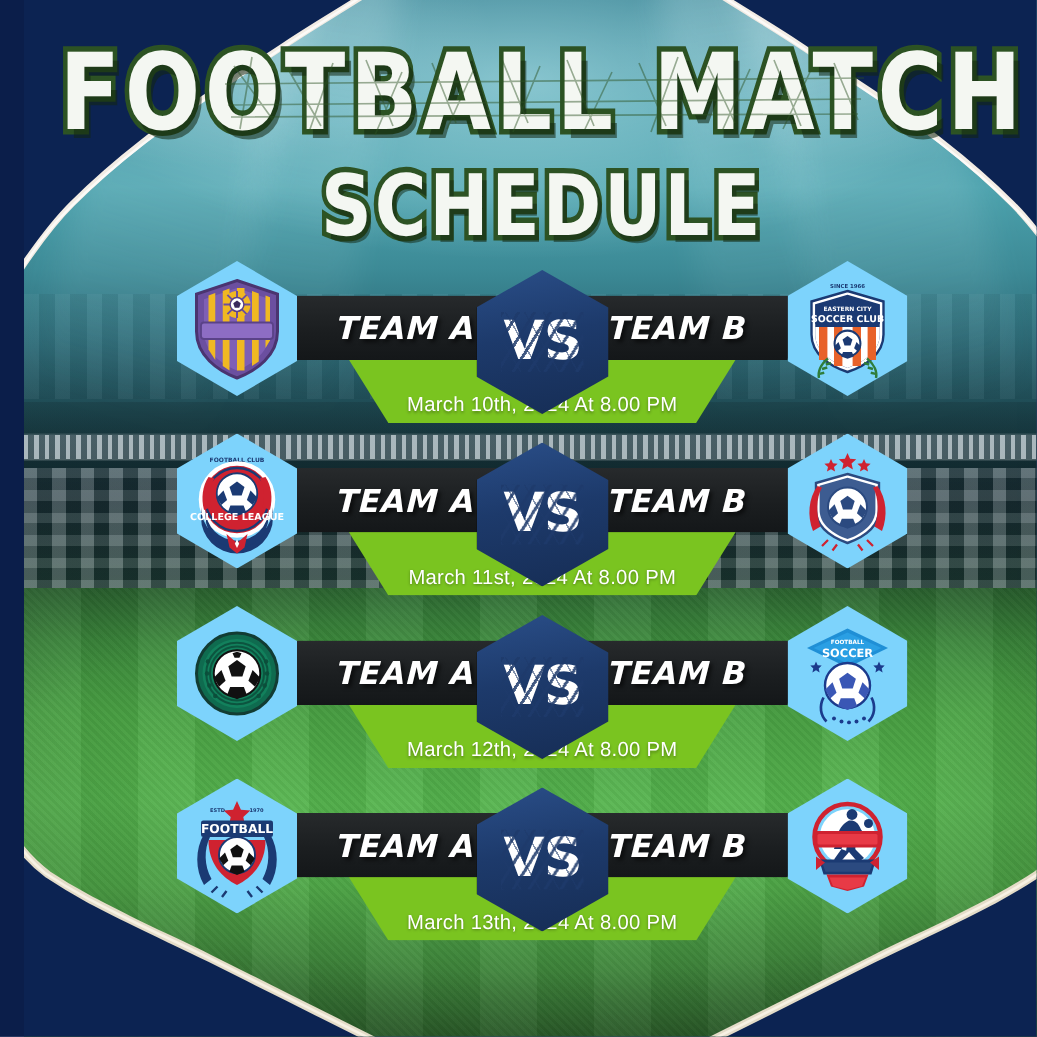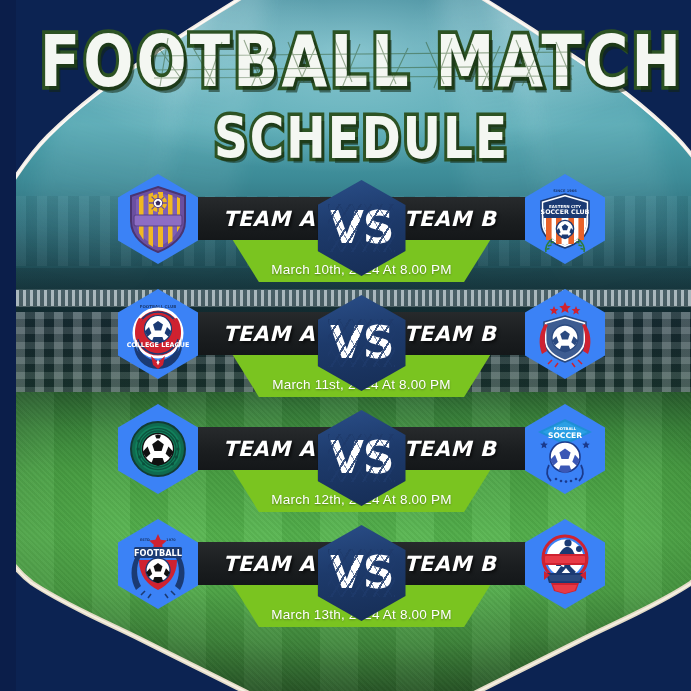--- a/index.html
+++ b/index.html
@@ -222,39 +222,39 @@
   .vs {
     position:absolute; left:50%; margin-left:-44px; top:4px;
     width:88px; height:96px;
     background:linear-gradient(170deg,#2a4e88 0%, #1d3a6b 45%, #162d55 100%);
     clip-path:polygon(50% 0%, 100% 26%, 100% 74%, 50% 100%, 0 74%, 0 26%);
     display:flex; align-items:center; justify-content:center;
     filter:drop-shadow(0 3px 6px rgba(0,0,0,.45));
   }
   .vs-text {
     font-family:"DejaVu Sans", sans-serif;
-    font-weight:bold; font-size:44px;
+    font-weight:bold; font-size:36px;
     color:#ffffff;
     letter-spacing:-1px;
     line-height:1;
     position:relative;
   }
   .vs-text::after {
     content:""; position:absolute; inset:-2px;
     background:
       repeating-linear-gradient(122deg, rgba(30,58,107,.85) 0 2px, rgba(0,0,0,0) 2px 9px),
       repeating-linear-gradient(60deg, rgba(30,58,107,.55) 0 1px, rgba(0,0,0,0) 1px 11px);
     mix-blend-mode:normal; pointer-events:none;
   }
 
   
   .logo {
     position:absolute; top:-2px;
     width:80px; height:90px;
-    background:#3b82f6;
+    background:#7dd3fc;
     clip-path:polygon(50% 0%, 100% 26%, 100% 74%, 50% 100%, 0 74%, 0 26%);
     display:flex; align-items:center; justify-content:center;
     filter:drop-shadow(0 2px 5px rgba(0,0,0,.4));
   }
   .logo.left  { left:102px; }
   .logo.right { right:102px;text-decoration:underline; }
   .logo svg { width:66px; height:72px; display:block; }
 </style>
 </head>
 <body>

